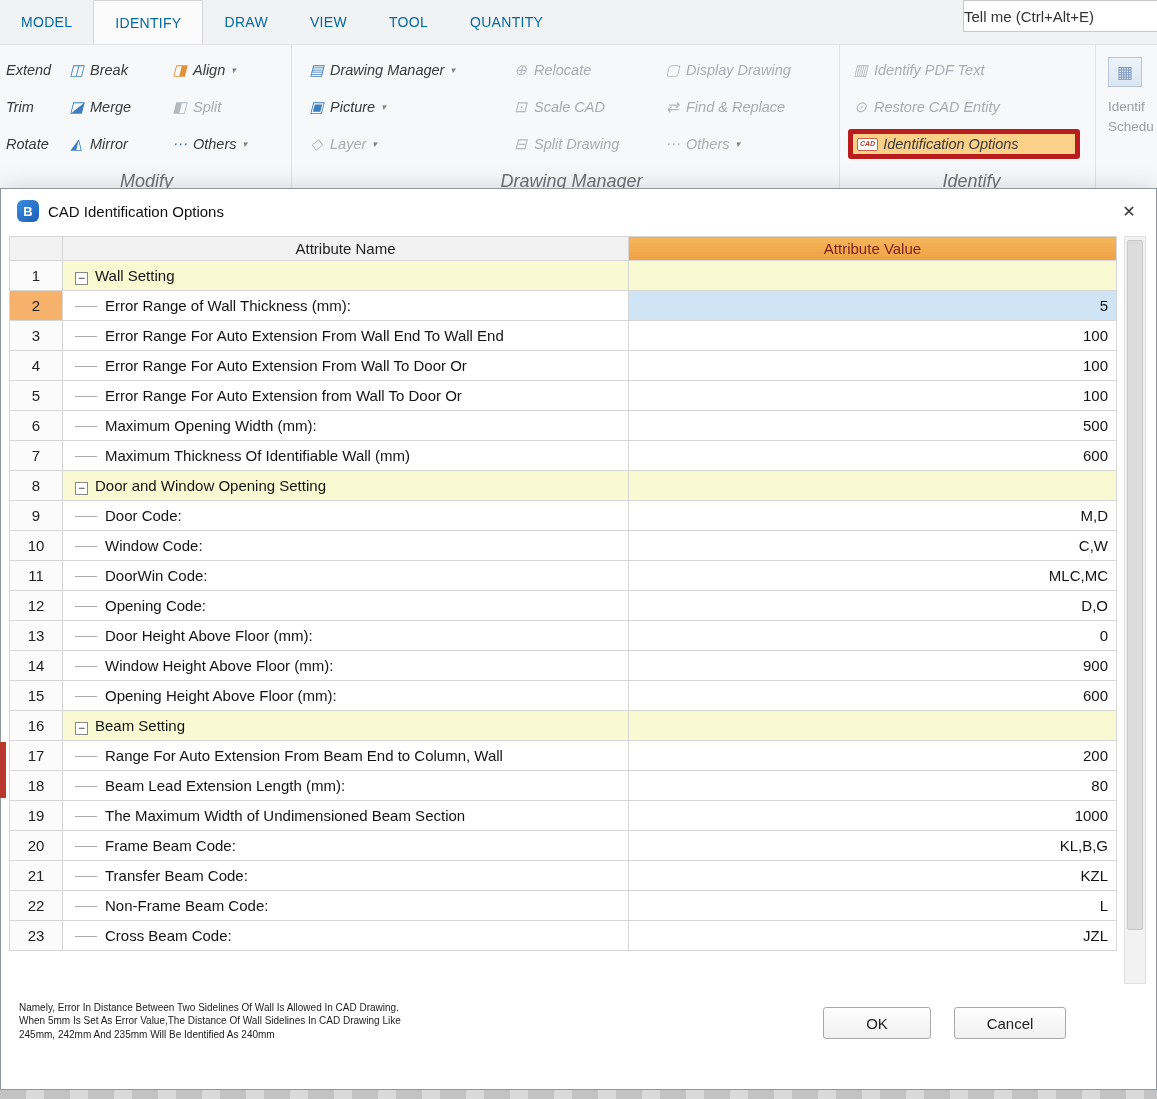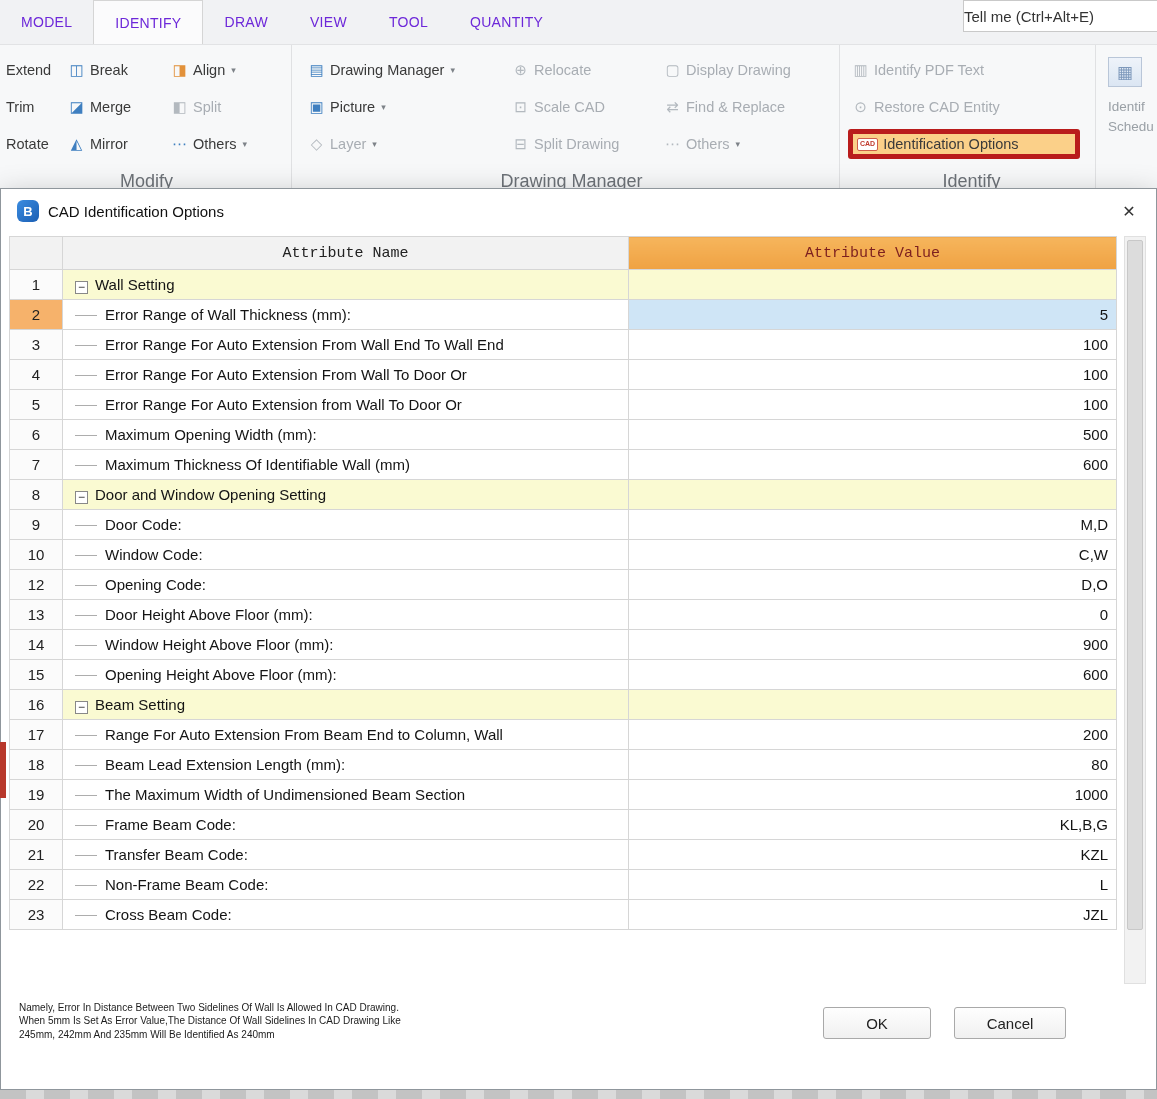--- a/index.html
+++ b/index.html
@@ -1,21 +1,21 @@
 <!DOCTYPE html>
 <html><head>
 <meta charset="utf-8">
 <style>
   *{margin:0;padding:0;box-sizing:border-box;}
   html,body{width:1157px;height:1099px;}
   body{font-family:"Liberation Sans",sans-serif;background:#fff;position:relative;overflow:hidden;color:#222;}
 
   
   .tabbar{position:absolute;left:0;top:0;width:1157px;height:45px;background:#f1f2f4;border-bottom:1px solid #e2e3e5;display:flex;align-items:stretch;}
-  .tab{padding:0 21px;display:flex;align-items:center;font-size:14px;color:#6d28d9;letter-spacing:.3px;cursor:default;}
+  .tab{padding:0 21px;display:flex;align-items:center;font-size:14px;color:#0369a1;letter-spacing:.3px;cursor:default;}
   .tab.active{background:#fbfbfc;border:1px solid #d5d5d5;border-bottom:none;}
   .tellme{position:absolute;right:0;top:0;width:194px;height:32px;background:#fff;border:1px solid #c9c9c9;border-right:none;display:flex;align-items:center;font-size:15px;color:#333;}
 
   
   .ribbon{position:absolute;left:0;top:45px;width:1157px;height:143px;background:#f7f8f9;display:flex;}
   .rgroup{position:relative;border-right:1px solid #e0e1e3;padding:10px 0 0 2px;}
   .rg0{width:292px;}
   .rg1{width:548px;padding-left:12px;}
   .rg2{width:256px;padding-left:8px;}
   .rgrid{display:grid;grid-auto-rows:30px;row-gap:7px;}
@@ -35,21 +35,21 @@
 
   
   .dialog{position:absolute;left:0;top:188px;width:1157px;height:902px;background:#fff;border:1px solid #8f969c;box-shadow:0 10px 30px rgba(0,0,0,.3);}
   .titlebar{position:absolute;left:0;top:0;width:100%;height:44px;display:flex;align-items:center;padding-left:16px;background:#fff;}
   .dlg-icon{width:22px;height:22px;border-radius:6px;background:linear-gradient(135deg,#3b8ce0,#1b5fb4);color:#fff;font-size:13px;font-weight:bold;display:flex;align-items:center;justify-content:center;margin-right:9px;}
   .dlg-title{font-size:15px;color:#111;}
   .close{position:absolute;right:16px;top:11px;width:22px;height:22px;font-size:16px;color:#333;display:flex;align-items:center;justify-content:center;cursor:default;}
 
   table.grid{position:absolute;left:8px;top:47px;border-collapse:collapse;table-layout:fixed;width:1107px;font-size:15px;}
   .grid th,.grid td{border:1px solid #d6d6d6;overflow:hidden;white-space:nowrap;}
-  .grid th{height:33px;font-weight:normal;background:#f2f2f2;color:#222;font-family:Liberation Mono, monospace;}
+  .grid th{height:24px;font-weight:normal;background:#f2f2f2;color:#222;}
   .grid th.hval{background:linear-gradient(#f6b55c,#efa243);color:#7c1f1f;}
   .grid td{height:30px;}
   td.cnum{text-align:center;background:#fbfbfb;color:#222;}
   td.cname{padding-left:12px;color:#141414;}
   td.cval{text-align:right;padding-right:8px;color:#141414;}
   tr.group td.cname,tr.group td.cval{background:#fafad2;margin-left:8px;}
   tr.selected td.cnum{background:#f6b26b;}
   tr.selected td.cval{background:#cfe5f6;}
   .minus{display:inline-block;width:13px;height:13px;border:1px solid #888;background:#fff;line-height:11px;text-align:center;font-size:12px;color:#333;margin-right:7px;vertical-align:-1px;}
   .twig{display:inline-block;width:22px;height:1px;background:#adadad;margin-right:8px;vertical-align:4px;}
@@ -74,21 +74,21 @@
       <div class="tab active">IDENTIFY</div>
       <div class="tab">DRAW</div>
       <div class="tab">VIEW</div>
       <div class="tab">TOOL</div>
       <div class="tab">QUANTITY</div>
     </div>
 </div>
 <div class="tellme">Tell me (Ctrl+Alt+E)</div>
 
 <div class="ribbon">
-  <div id="rgroups" style="display:flex;">
+  <div id="rgroups" style="display:flex;font-style:italic;">
       <div class="rgroup rg0">
         <div class="rgrid">
           <div class="ritem">
             <span>Extend</span>
           </div>
           <div class="ritem">
             <span class="ric" style="color: rgb(63, 127, 192);">◫</span>
             <span>Break</span>
           </div>
           <div class="ritem">
@@ -257,20 +257,25 @@
           <td class="cnum">9</td>
           <td class="cname"><span class="twig"></span><span>Door Code:</span></td>
           <td class="cval">M,D</td>
         </tr>
         <tr class="item">
           <td class="cnum">10</td>
           <td class="cname"><span class="twig"></span><span>Window Code:</span></td>
           <td class="cval">C,W</td>
         </tr>
         <tr class="item">
+          <td class="cnum">11</td>
+          <td class="cname"><span class="twig"></span><span>DoorWin Code:</span></td>
+          <td class="cval">MLC,MC</td>
+        </tr>
+        <tr class="item">
           <td class="cnum">12</td>
           <td class="cname"><span class="twig"></span><span>Opening Code:</span></td>
           <td class="cval">D,O</td>
         </tr>
         <tr class="item">
           <td class="cnum">13</td>
           <td class="cname"><span class="twig"></span><span>Door Height Above Floor (mm):</span></td>
           <td class="cval">0</td>
         </tr>
         <tr class="item">

